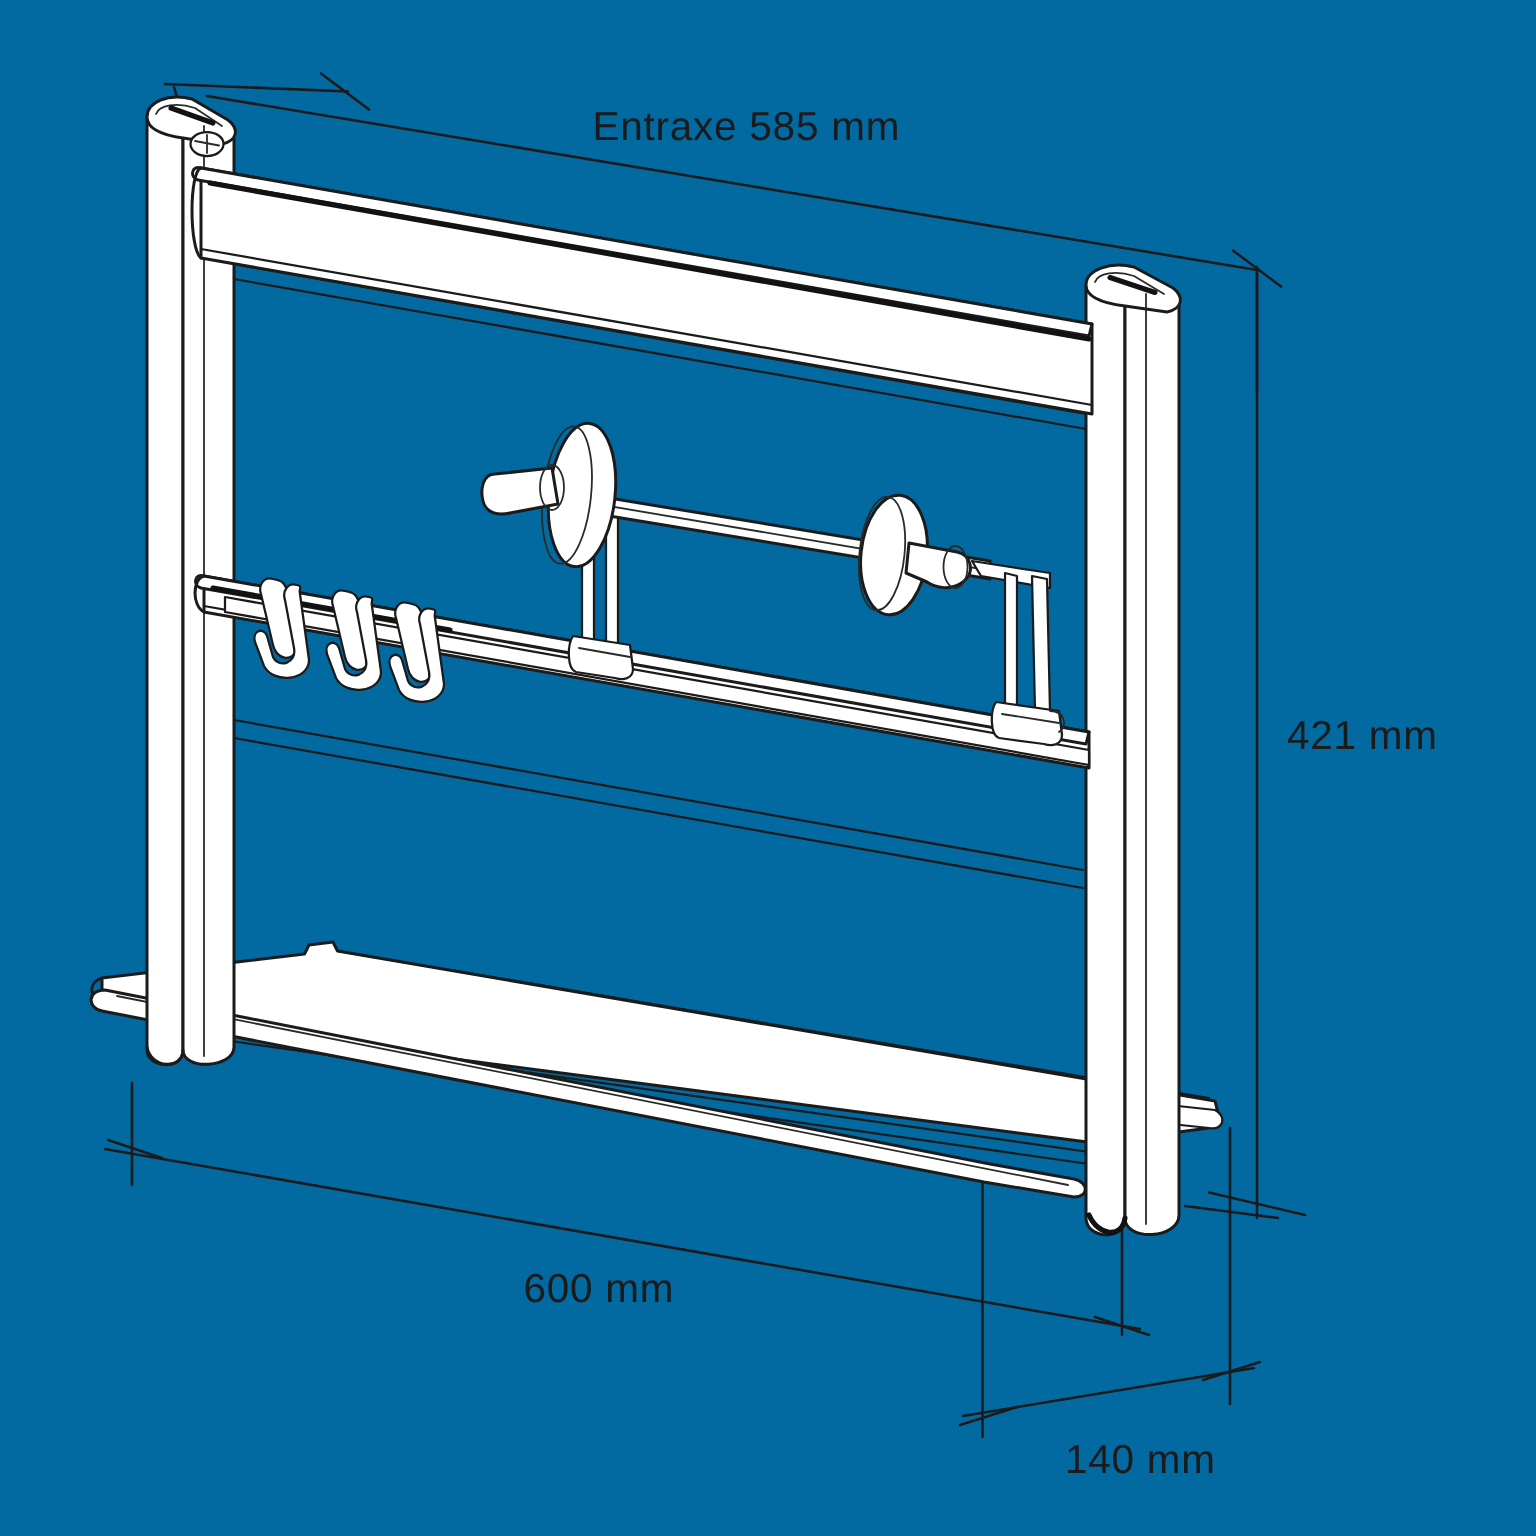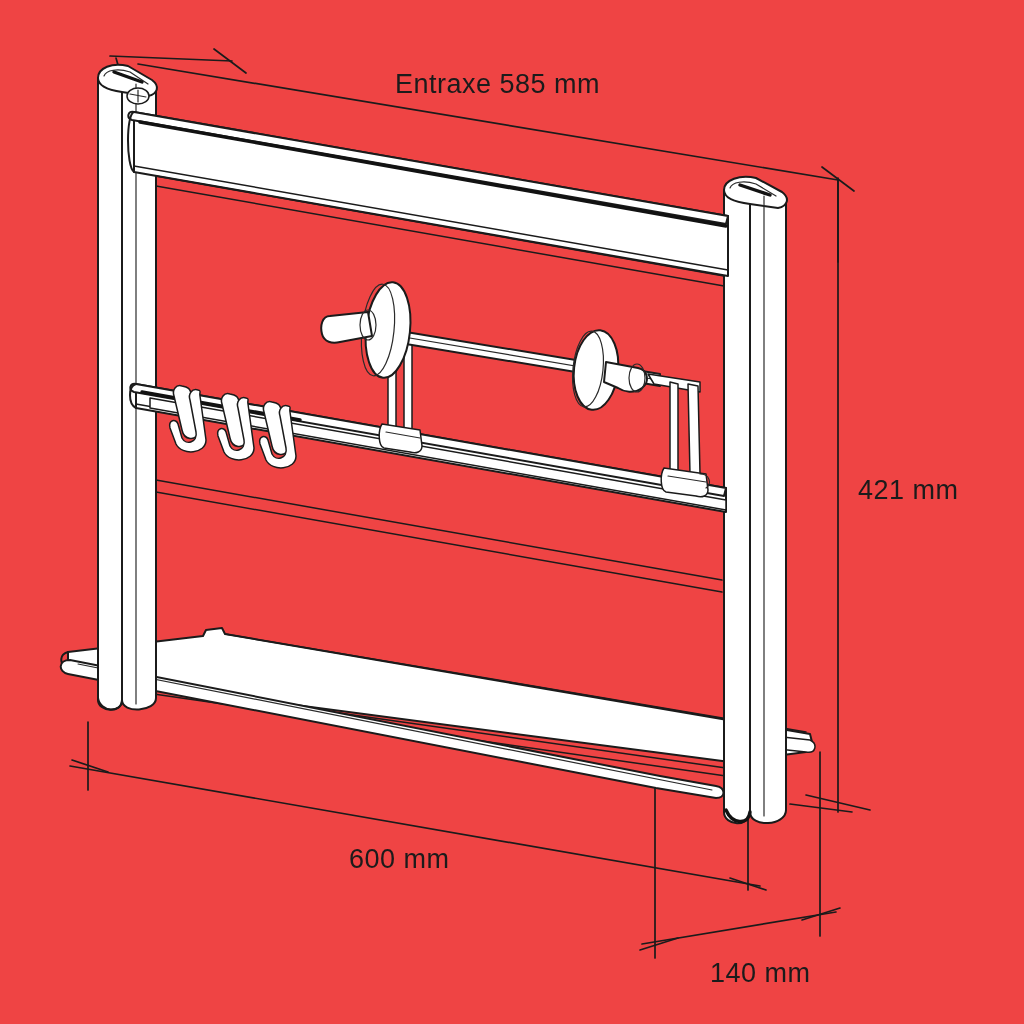--- a/index.html
+++ b/index.html
@@ -11,21 +11,21 @@
   body {
     width: 1024px;
     height: 1024px;
     overflow: hidden;
     font-family: "Liberation Sans", sans-serif;
   }
   #drawing-root {
     position: relative;
     width: 1024px;
     height: 1024px;
-    background: #ef4444;
+    background: #0369a1;
   }
   svg.canvas {
     position: absolute;
     left: 0;
     top: 0;
     width: 1024px;
     height: 1024px;
     display: block;
   }
   .dim-text {

